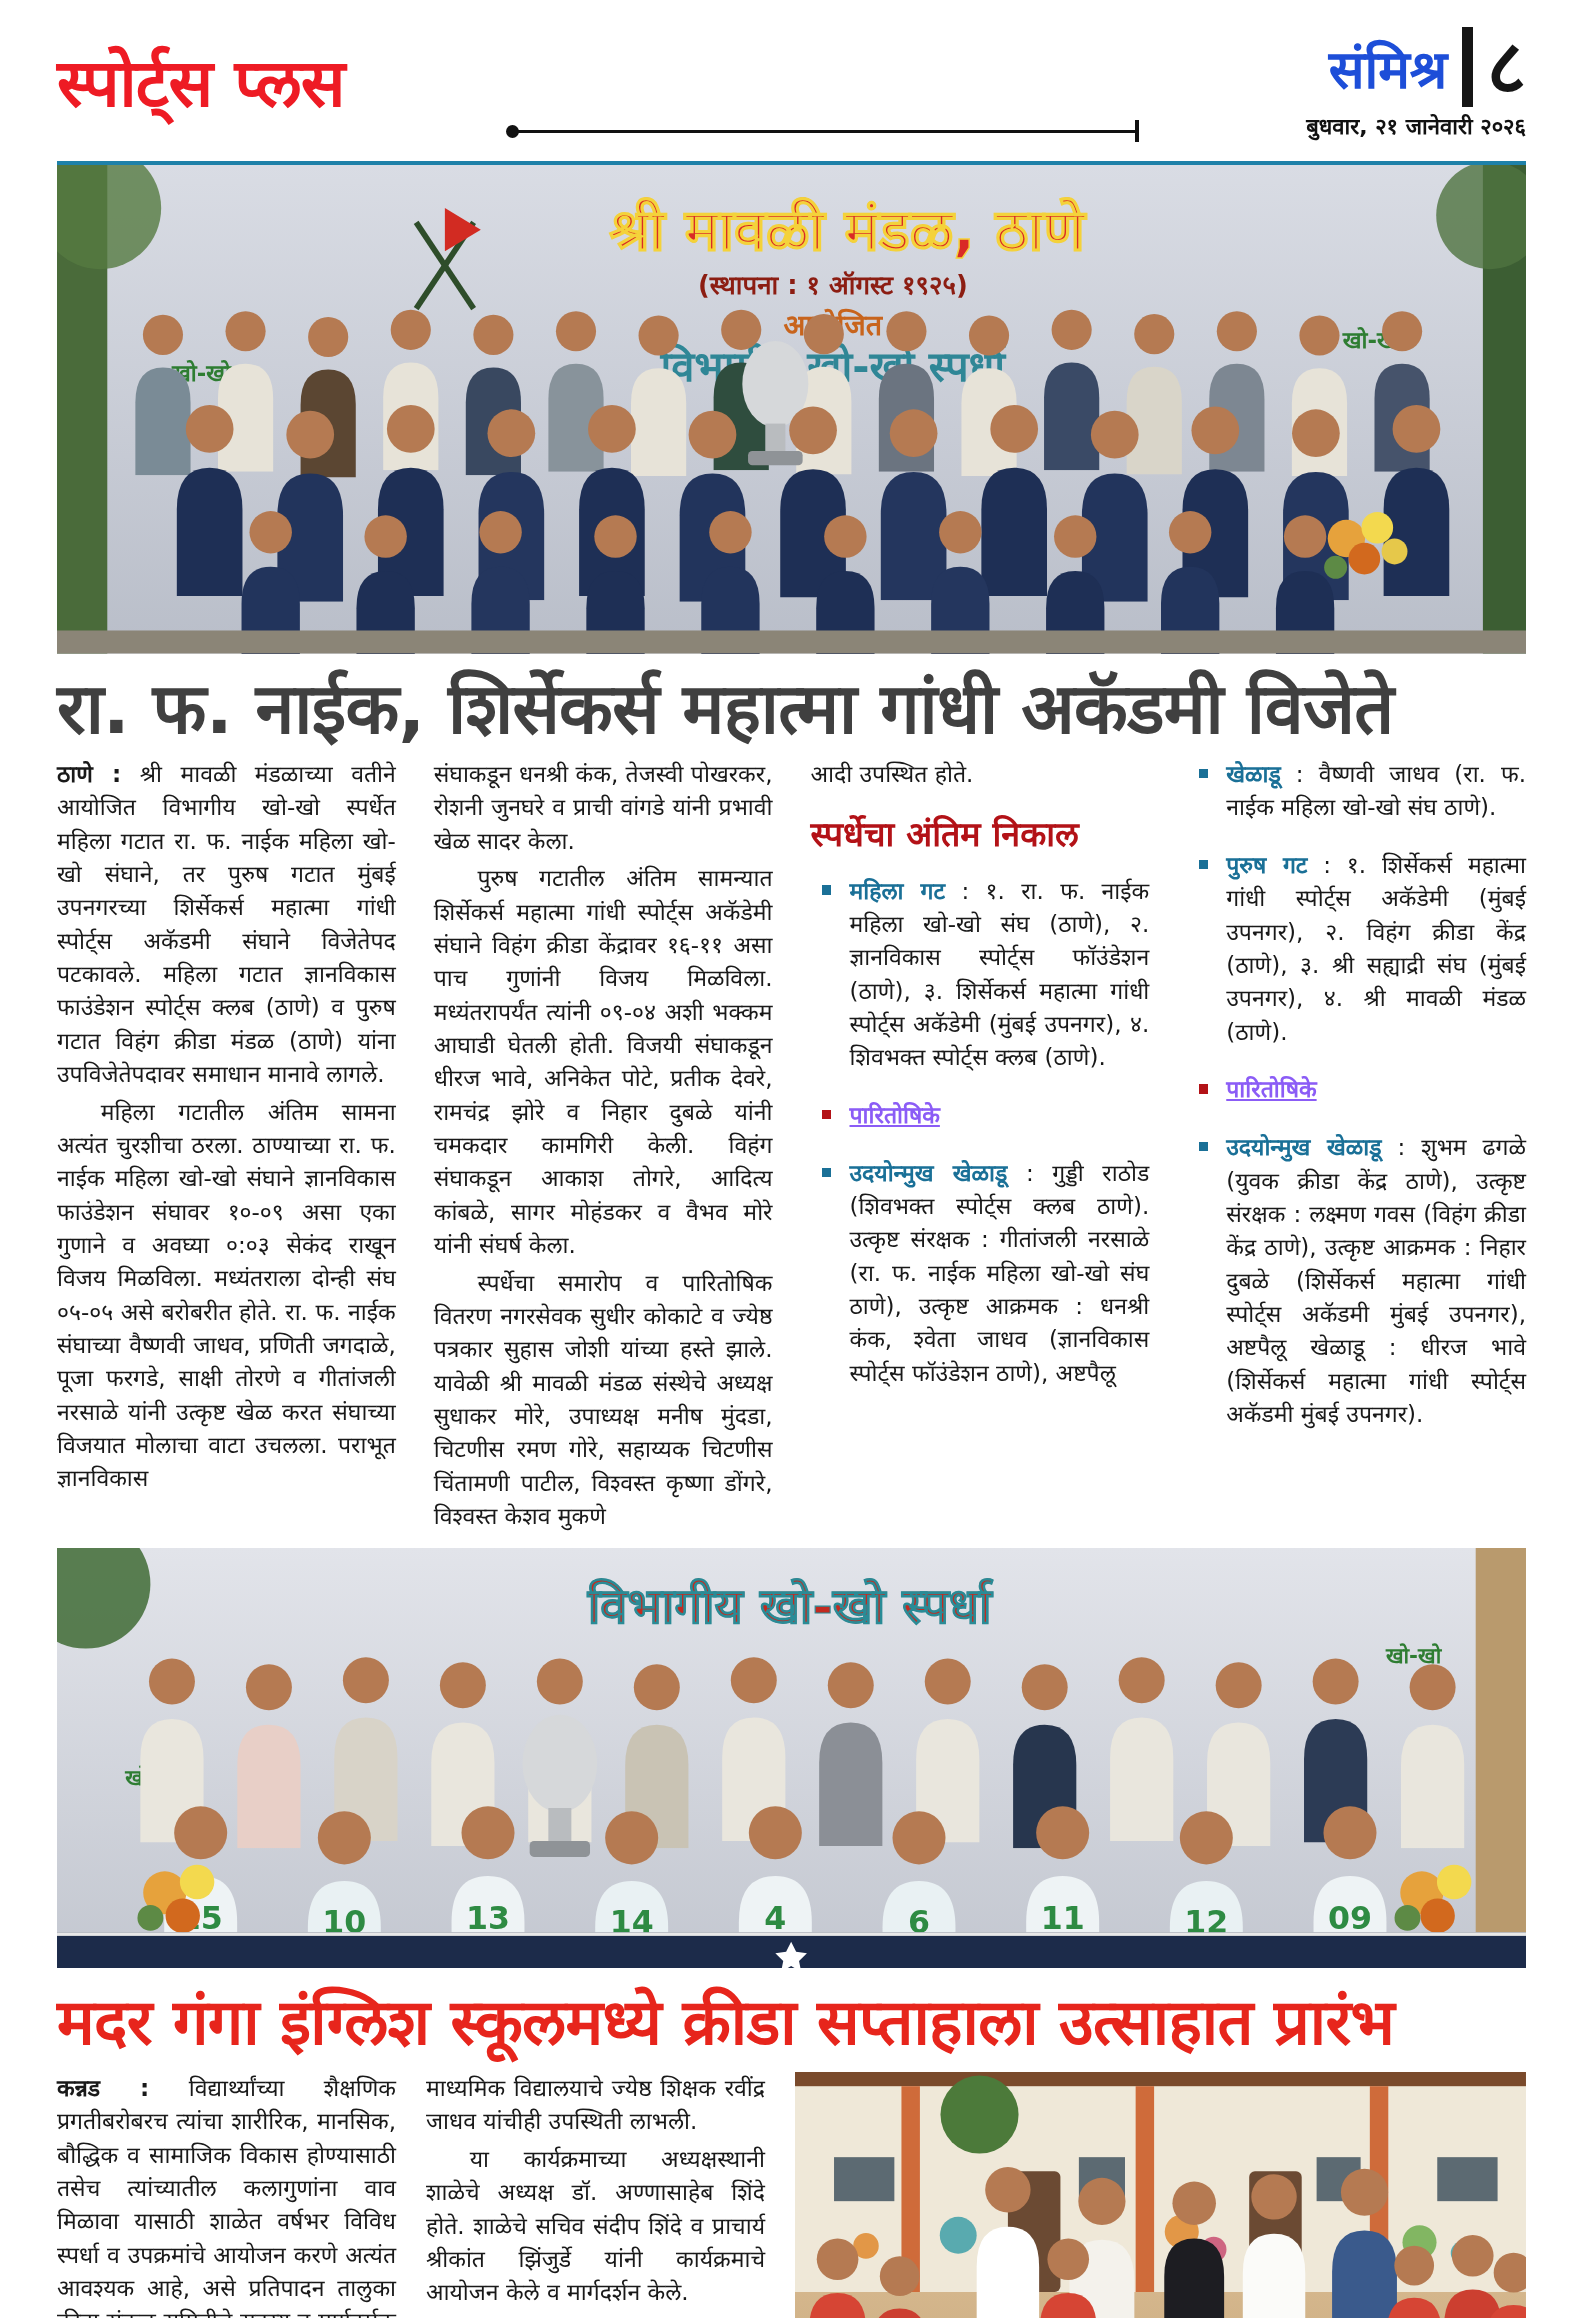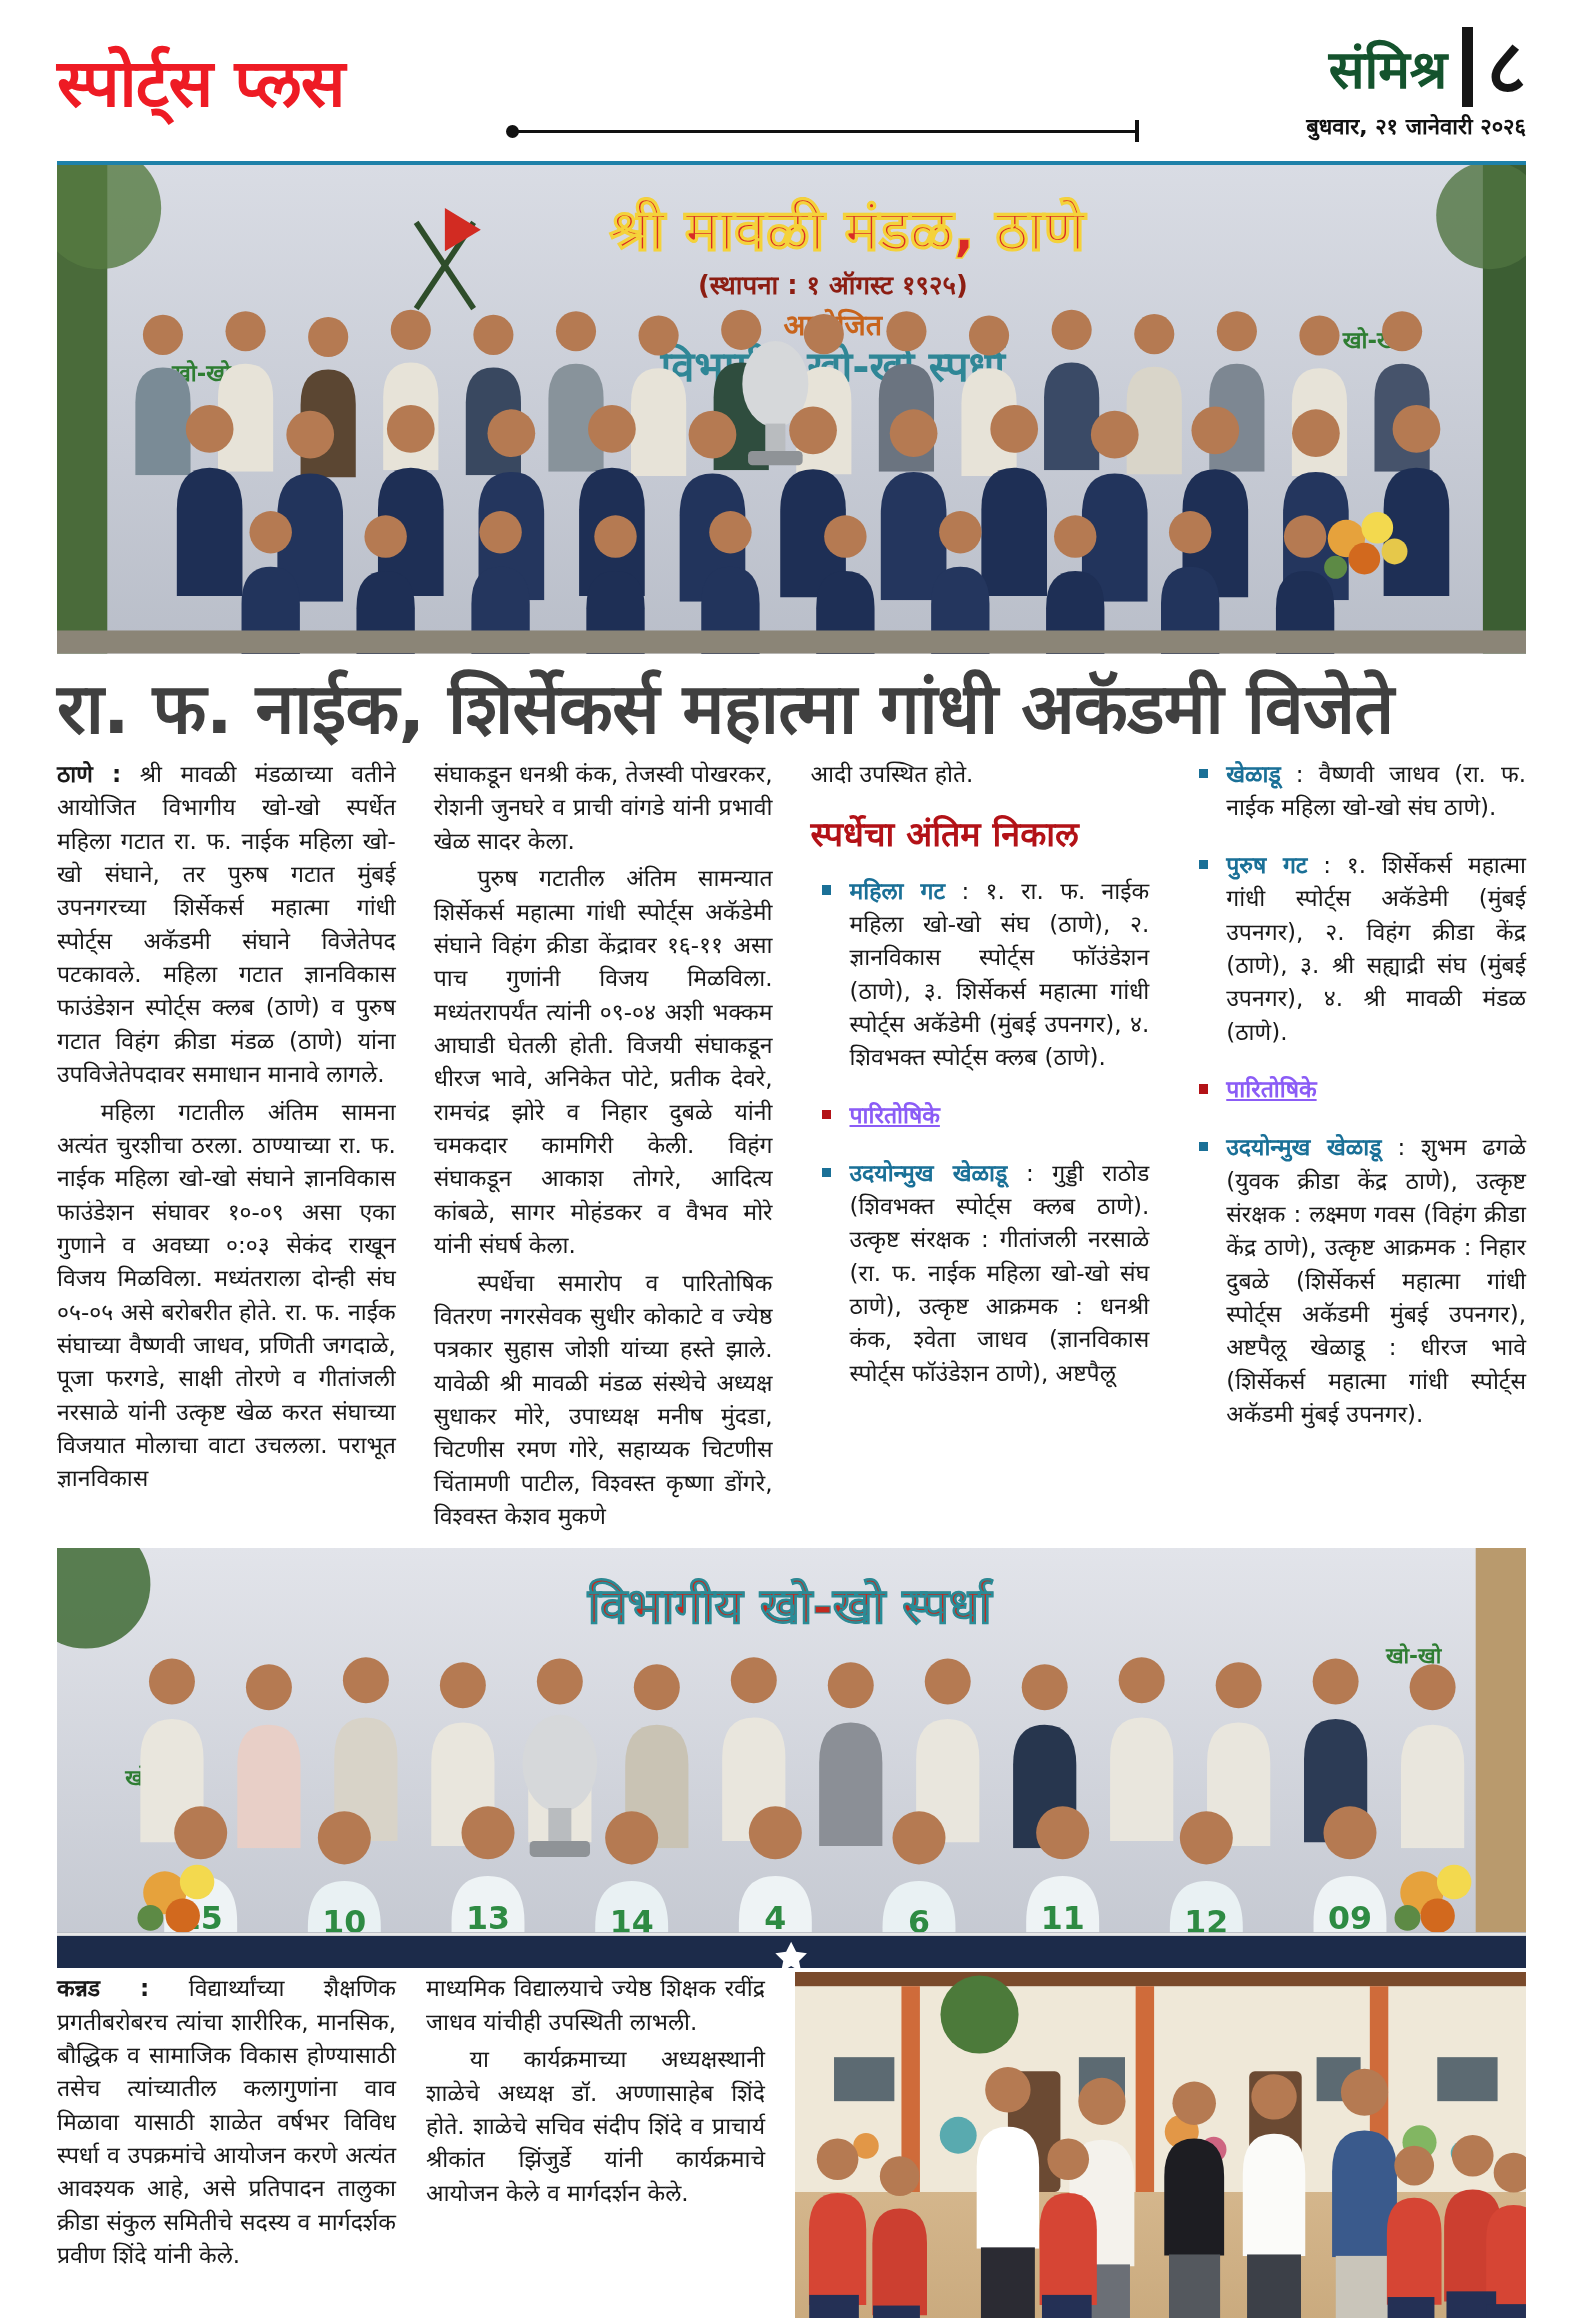--- a/index.html
+++ b/index.html
@@ -7,21 +7,21 @@
   .page{position:relative;width:1583px;min-height:2319px;background:#fff;box-sizing:border-box;padding:21.5px 57px 29px 57px;}
 
   
   .hdr{position:relative;height:138px;}
   .masthead{position:absolute;left:0;top:13px;font-size:66px;font-weight:800;color:#ee1b24;letter-spacing:-0.7px;}
   .hdr-rule{position:absolute;left:460px;right:391px;top:108px;height:3.6px;background:#111;}
   .hdr-rule::before{content:"";position:absolute;left:-11.5px;top:-5px;width:13.6px;height:13.6px;border-radius:50%;background:#111;}
   .hdr-rule::after{content:"";position:absolute;right:-3.6px;top:-9.3px;width:3.6px;height:22px;background:#111;}
   .hdr-right{position:absolute;right:0;top:5.7px;text-align:right;}
   .hdr-right-top{display:flex;align-items:center;justify-content:flex-end;gap:14.4px;}
-  .section-name{font-size:53px;font-weight:800;color:#14532d;}
+  .section-name{font-size:53px;font-weight:800;color:#1d4ed8;}
   .pg-bar{width:10.8px;height:80px;background:#161616;}
   .pg-num{font-size:75px;font-weight:800;color:#161616;line-height:1;}
   .hdr-date{font-size:22px;font-weight:700;color:#111;margin-top:2.9px;}
   .teal-rule{height:4.3px;background:#1e81a9;margin-top:1.4px;}
 
   
   .story-banner{margin-top:11.5px;background:#266b8d;height:55px;display:flex;align-items:center;justify-content:center;}
   .story-banner span{color:#ffe71a;font-size:34px;font-weight:800;}
 
   
@@ -273,20 +273,21 @@
       </g>
 
       <g>
         <rect x="0" y="535" width="2045" height="50" fill="#1c2b4a"></rect>
         <rect x="0" y="535" width="2045" height="5" fill="#e8e8e8"></rect>
         <path d="M1022 548 l7 14 15 2 -11 11 3 15 -14 -8 -14 8 3 -15 -11 -11 15 -2 Z" fill="#ffffff"></path>
       </g>
     </svg>
   </div>
 
+  <h2 class="headline2">मदर गंगा इंग्लिश स्कूलमध्ये क्रीडा सप्ताहाला उत्साहात प्रारंभ</h2>
 
   <div class="bottom">
     <div class="txtcol">
       <p><span class="lead">कन्नड :</span> <span>विद्यार्थ्यांच्या शैक्षणिक प्रगतीबरोबरच त्यांचा शारीरिक, मानसिक, बौद्धिक व सामाजिक विकास होण्यासाठी तसेच त्यांच्यातील कलागुणांना वाव मिळावा यासाठी शाळेत वर्षभर विविध स्पर्धा व उपक्रमांचे आयोजन करणे अत्यंत आवश्यक आहे, असे प्रतिपादन तालुका क्रीडा संकुल समितीचे सदस्य व मार्गदर्शक प्रवीण शिंदे यांनी केले.</span></p>
 
     </div>
     <div class="txtcol">
       <p>माध्यमिक विद्यालयाचे ज्येष्ठ शिक्षक रवींद्र जाधव यांचीही उपस्थिती लाभली.</p>
       <p class="ind">या कार्यक्रमाच्या अध्यक्षस्थानी शाळेचे अध्यक्ष डॉ. अण्णासाहेब शिंदे होते. शाळेचे सचिव संदीप शिंदे व प्राचार्य श्रीकांत झिंजुर्डे यांनी कार्यक्रमाचे आयोजन केले व मार्गदर्शन केले.</p>
 

